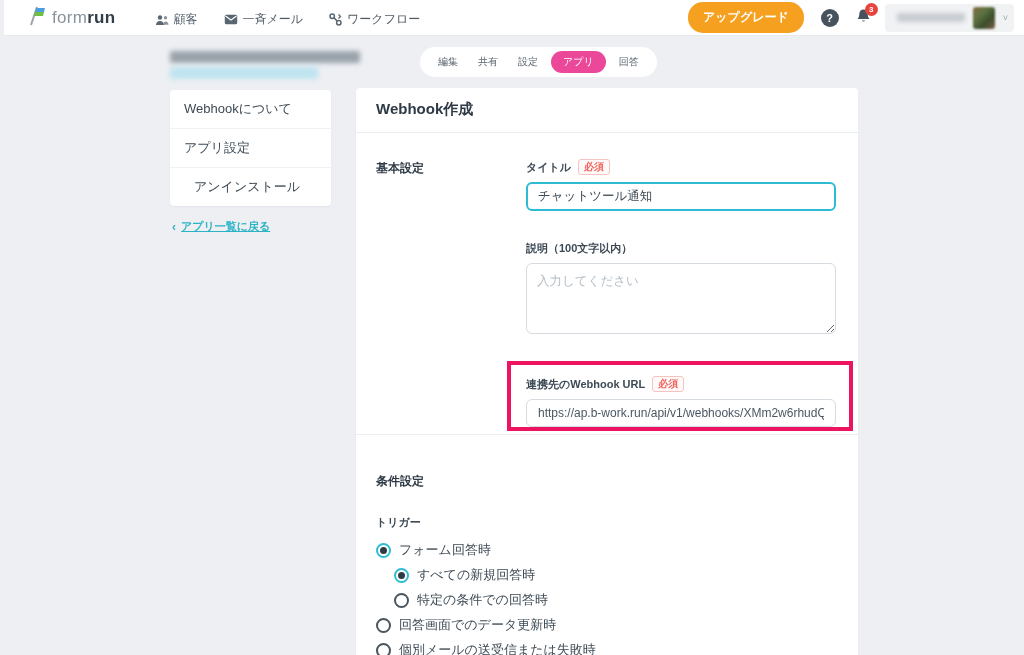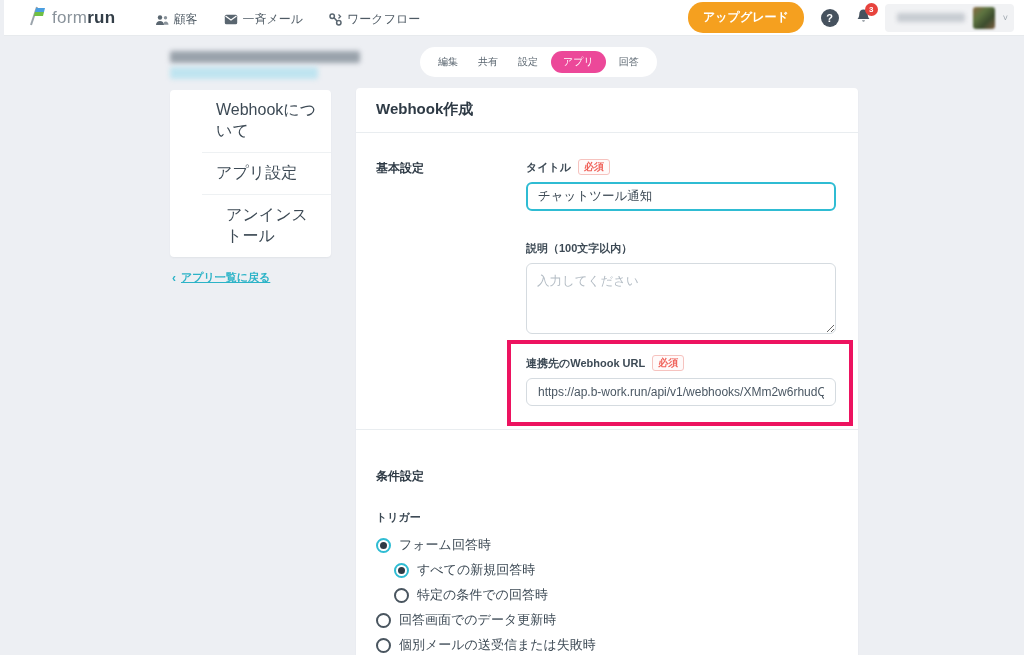--- a/index.html
+++ b/index.html
@@ -69,21 +69,21 @@
   .ftb-dark { width:190px; height:12px; background:#99a2ab; border-radius:2px; filter:blur(2.5px); }
   .ftb-light { width:148px; height:12px; background:#bfe4f0; border-radius:2px; filter:blur(2.5px); margin-top:4px; }
 
   
   .sidebar { position:absolute; left:170px; top:90px; width:161px; }
   .side-card {
     background:#fff; border-radius:4px; box-shadow:0 1px 2px rgba(40,50,60,.06);
     overflow:hidden;
   }
   .side-item {
-    font-size:16px; color:#3d4a55; padding:10px 14px; border-bottom:1px solid #eef1f3; cursor:pointer;margin-left:32px;
+    font-size:13px; color:#3d4a55; padding:10px 14px; border-bottom:1px solid #eef1f3; cursor:pointer;
   }
   .side-item:last-child { border-bottom:none;padding-left:24px; }
   .back-link {
     margin-top:13px; padding-left:2px; font-size:11px; font-weight:bold; color:#2cb3c7;
     display:flex; align-items:center; gap:5px; cursor:pointer;
   }
   .back-link .lbl { text-decoration:underline; }
   .back-chev { font-size:12px; }
 
   
@@ -108,23 +108,23 @@
     font-family:inherit;
   }
   .desc-field { margin-top:30px; }
   .textarea-desc {
     width:100%; height:71px; border:1px solid #d5dbe0; border-radius:6px;
     padding:9px 10px; font-size:12.5px; color:#3d4a55; font-family:inherit;
     resize:both; outline:none;
   }
   .textarea-desc::placeholder { color:#b3bcc4; }
   .pink-box {
-    margin:2px -17px 0 -19px;
+    margin:23px -17px 0 -19px;
     border:4px solid #ed1360;
-    padding:11px 13px 16px 15px;
+    padding:11px 13px 0 15px;
   }
   .input-url {
     width:100%; height:28px; border:1px solid #d5dbe0; border-radius:6px;
     padding:0 11px; font-size:12px; color:#4a5763; outline:none; font-family:inherit;
   }
   .divider { border-top:1px solid #e9edf0; margin-top:3px; }
   .cond-section { padding:37px 20px 0; }
   .trigger-label { margin-top:25px; font-size:11px; font-weight:bold; color:#3d4a55; }
   .radio-list { margin-top:11px; }
   .radio-row { display:flex; align-items:center; gap:8px; margin-bottom:7px; cursor:pointer; }

